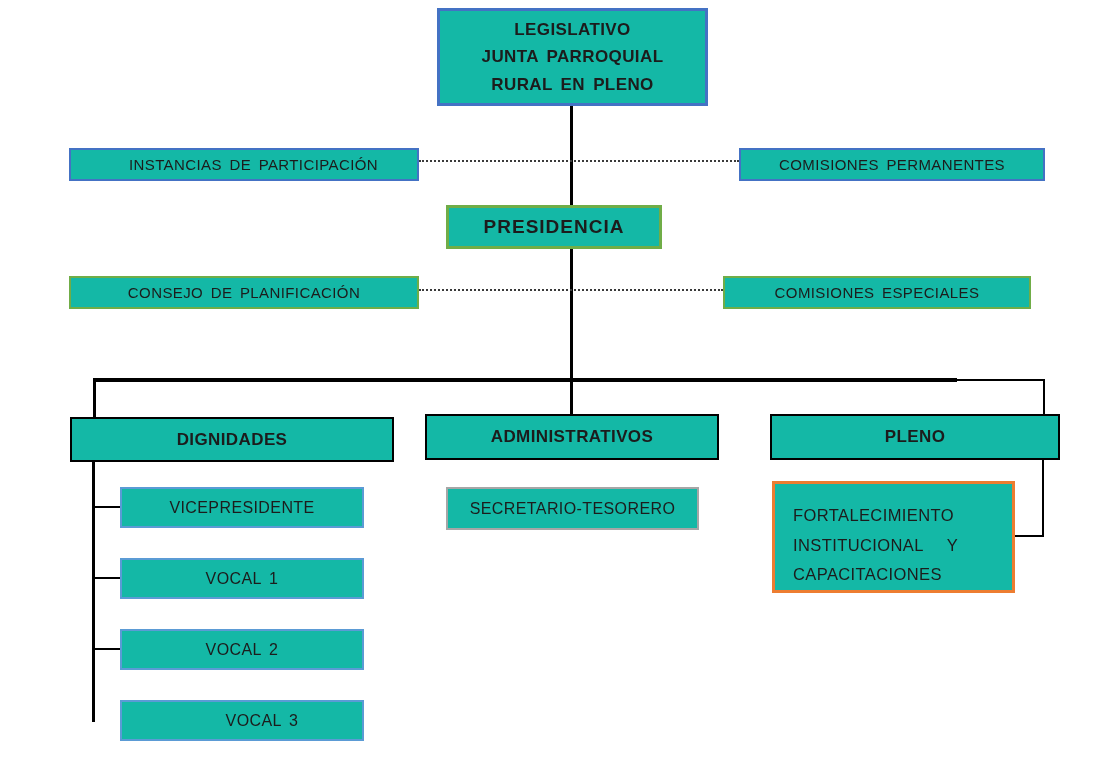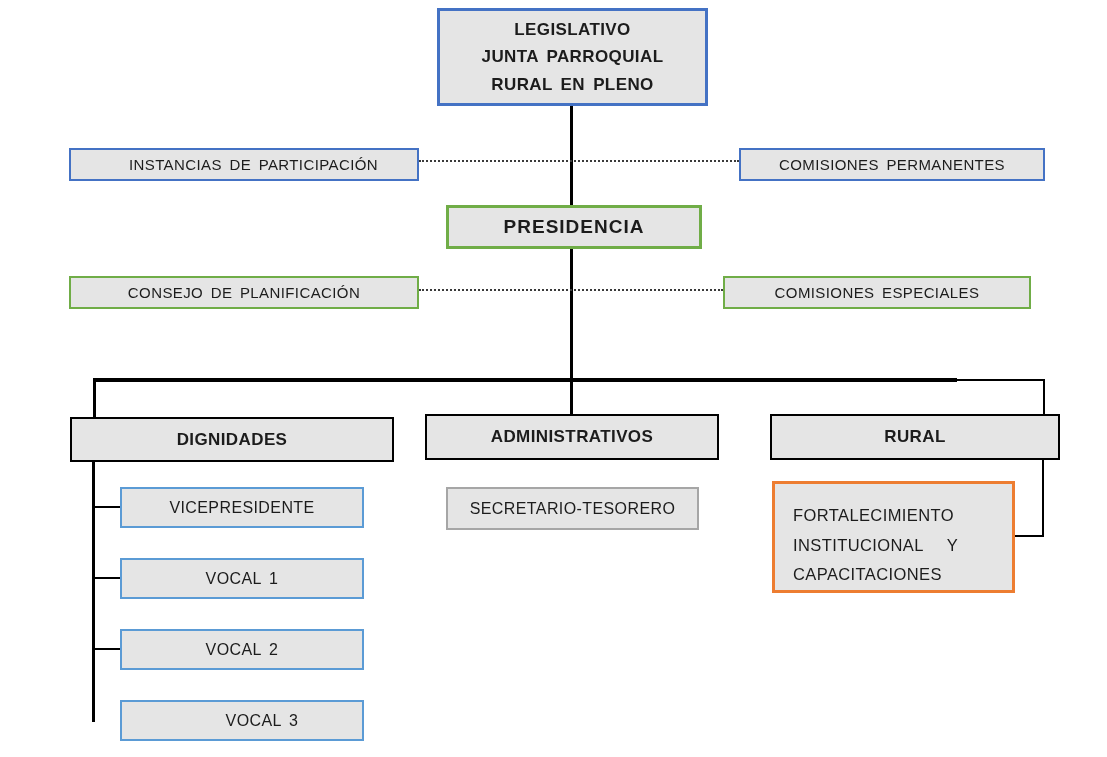--- a/index.html
+++ b/index.html
@@ -1,21 +1,21 @@
 <!DOCTYPE html>
 <html><head>
 <meta charset="utf-8">
 <style>
   html,body { margin:0; padding:0; background:#ffffff; }
   .canvas {
     position:relative; width:1107px; height:757px; background:#ffffff;
     font-family:"Liberation Sans", sans-serif; overflow:hidden; color:#1c1c1c;
   }
   .node {
-    position:absolute; background:#e5e5e5; box-sizing:border-box;
+    position:absolute; background:#14b8a6; box-sizing:border-box;
     display:flex; align-items:center; justify-content:center;
     text-align:center; letter-spacing:.4px; word-spacing:3px;
   }
   .node.bold { font-weight:bold; }
   .b-blue   { border:2.5px solid #4472C4; }
   .b-green  { border:2.5px solid #70AD47; }
   .b-black  { border:2px   solid #000000; }
   .b-lblue  { border:2.5px solid #5B9BD5; }
   .b-gray   { border:2px   solid #A6A6A6; }
   .b-orange { border:3px   solid #ED7D31; }
@@ -53,39 +53,39 @@
     <span>RURAL EN PLENO</span>
   </div>
 
   <div class="node b-blue" style="left: 69px; top: 148px; width: 350px; height: 33px; font-size: 15px; border-color: rgb(68, 114, 196); padding-left: 19px;">
     <span>INSTANCIAS DE PARTICIPACIÓN</span>
   </div>
   <div class="node b-blue" style="left: 739px; top: 148px; width: 306px; height: 33px; font-size: 15px; border-color: rgb(68, 114, 196);">
     <span>COMISIONES PERMANENTES</span>
   </div>
 
-  <div class="node bold b-green" style="left: 446px; top: 205px; width: 256px; height: 44px; font-size: 19px; letter-spacing: 1px; border-width: 3px; border-color: rgb(112, 173, 71); text-align: right;">
+  <div class="node bold b-green" style="left: 446px; top: 205px; width: 216px; height: 44px; font-size: 19px; letter-spacing: 1px; border-width: 3px; border-color: rgb(112, 173, 71); text-align: right;">
     <span>PRESIDENCIA</span>
   </div>
 
   <div class="node b-green" style="left: 723px; top: 276px; width: 308px; height: 33px; font-size: 15px; border-color: rgb(112, 173, 71);">
     <span>COMISIONES ESPECIALES</span>
   </div>
   <div class="node b-green" style="left: 69px; top: 276px; width: 350px; height: 33px; font-size: 15px; border-color: rgb(112, 173, 71);">
     <span>CONSEJO DE PLANIFICACIÓN</span>
   </div>
 
   <div class="node bold b-black" style="left:70px; top:417px; width:324px; height:45px; font-size:17px;">
     <span>DIGNIDADES</span>
   </div>
   <div class="node bold b-black" style="left:425px; top:414px; width:294px; height:46px; font-size:17px;">
     <span>ADMINISTRATIVOS</span>
   </div>
   <div class="node bold b-black" style="left:770px; top:414px; width:290px; height:46px; font-size:17px;">
-    <span>RURAL</span>
+    <span>PLENO</span>
   </div>
 
   <div class="node b-lblue" style="left: 120px; top: 487px; width: 244px; height: 41px; font-size: 16px; border-color: rgb(91, 155, 213);">
     <span>VICEPRESIDENTE</span>
   </div>
   <div class="node b-lblue" style="left: 120px; top: 558px; width: 244px; height: 41px; font-size: 16px; border-color: rgb(91, 155, 213);">
     <span>VOCAL 1</span>
   </div>
   <div class="node b-lblue" style="left: 120px; top: 629px; width: 244px; height: 41px; font-size: 16px; border-color: rgb(91, 155, 213);">
     <span>VOCAL 2</span>

